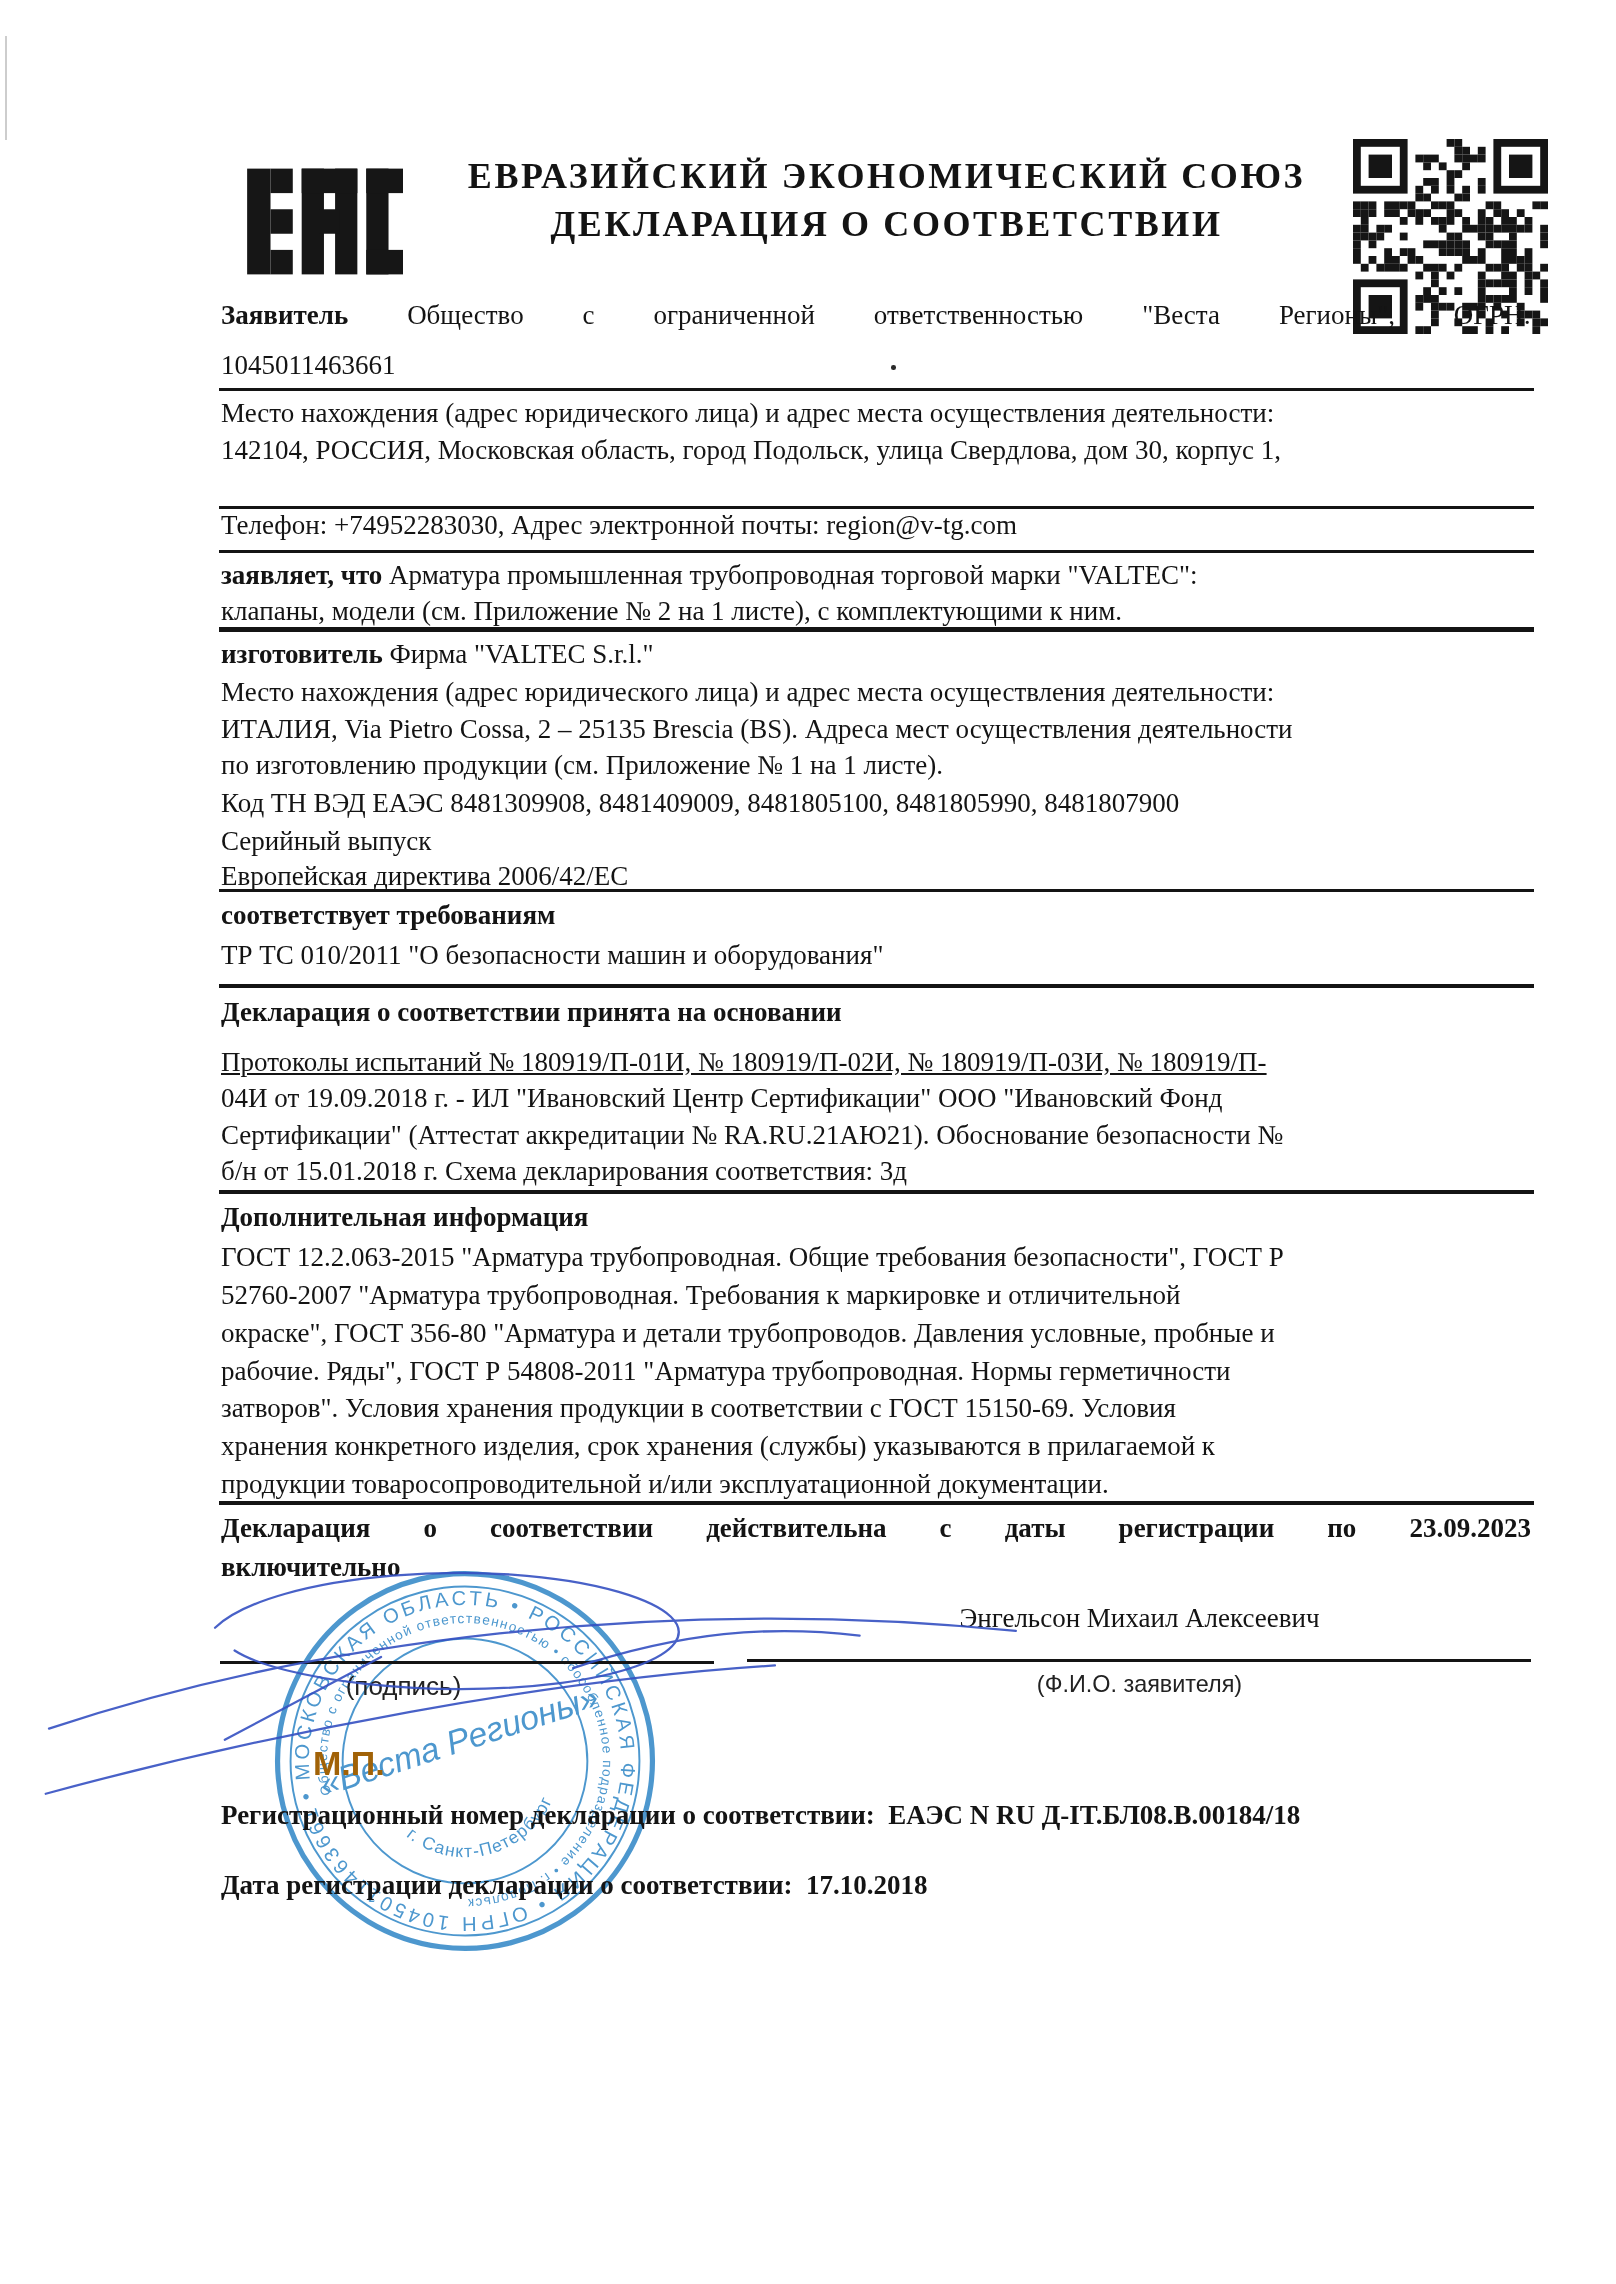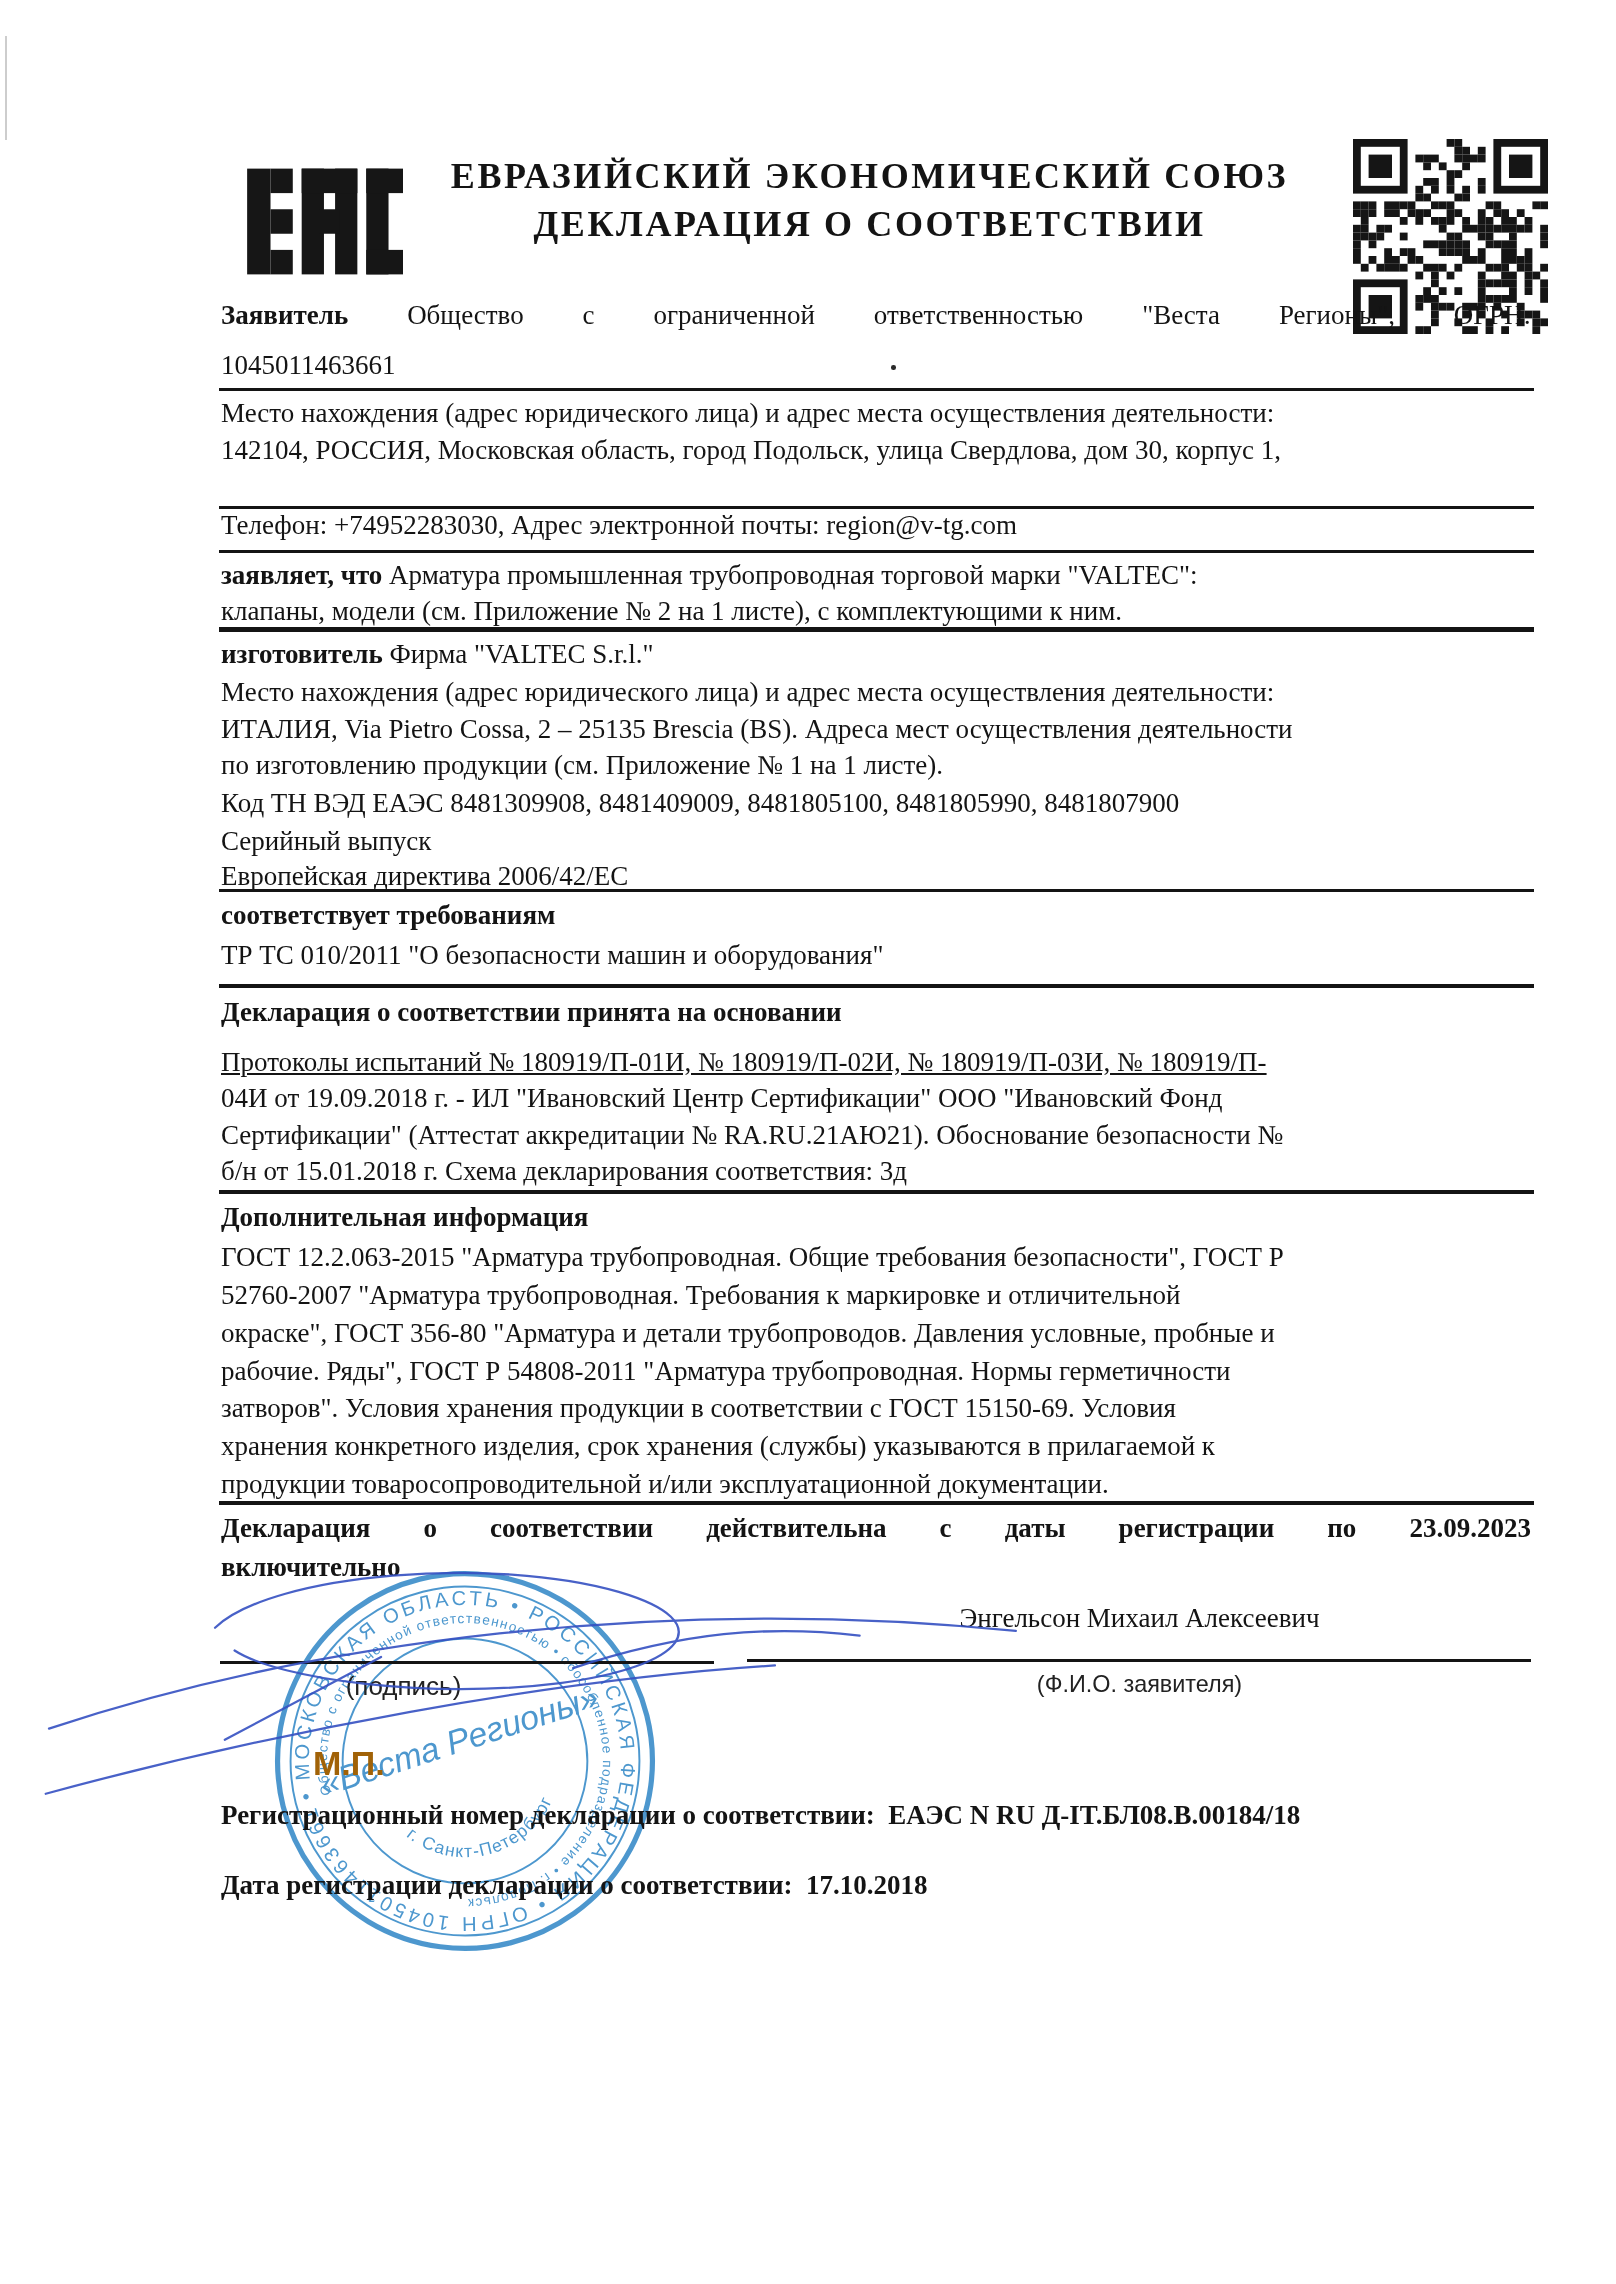--- a/index.html
+++ b/index.html
@@ -2,21 +2,21 @@
 <html style="font-size:10.4px"><head>
 <meta charset="utf-8">
 <style>
   html,body{margin:0;padding:0;background:#e8e8e8;}
   .page{position:relative;width:1617px;height:2284px;background:#ffffff;overflow:hidden;
         font-family:"Liberation Serif","DejaVu Serif",serif;color:#141414;}
   .t{position:absolute;left:221px;width:1310px;font-size:27px;line-height:1.15;white-space:nowrap;}
   .just{white-space:normal;text-align:justify;text-align-last:justify;}
   .b{font-weight:bold;}
   .rule{position:absolute;left:219px;width:1315px;background:#141414;}
-  .title{position:absolute;left:391px;width:957px;text-align:center;font-weight:bold;
+  .title{position:absolute;left:408px;width:957px;text-align:center;font-weight:bold;
          font-size:36px;letter-spacing:2.6px;white-space:nowrap;}
   .sans{font-family:"Liberation Sans","DejaVu Sans",sans-serif;}
   .sigline{position:absolute;background:#141414;height:3.3px;}
   .center-box{position:absolute;text-align:center;}
   .artifact-v{position:absolute;left:5.2px;top:36px;width:2px;height:104px;background:#cdcdcd;}
   .straydot{position:absolute;left:891px;top:365px;width:4.6px;height:4.6px;border-radius:50%;background:#2a2a2a;}
   svg text{font-family:"Liberation Sans","DejaVu Sans",sans-serif;}
   .stampwrap{position:absolute;left:260px;top:1556px;opacity:.85;}
   .sigsvg{position:absolute;left:0;top:0;pointer-events:none;}
 </style>

